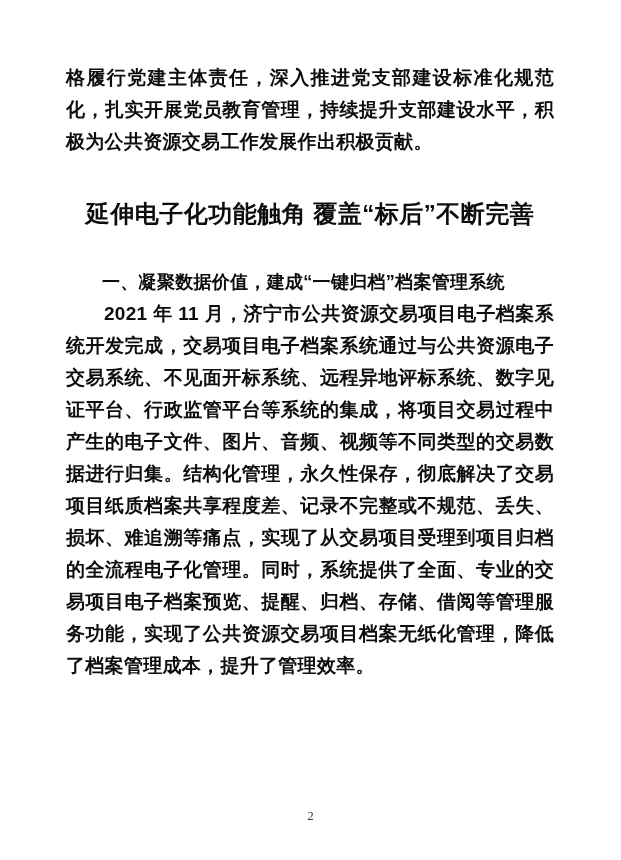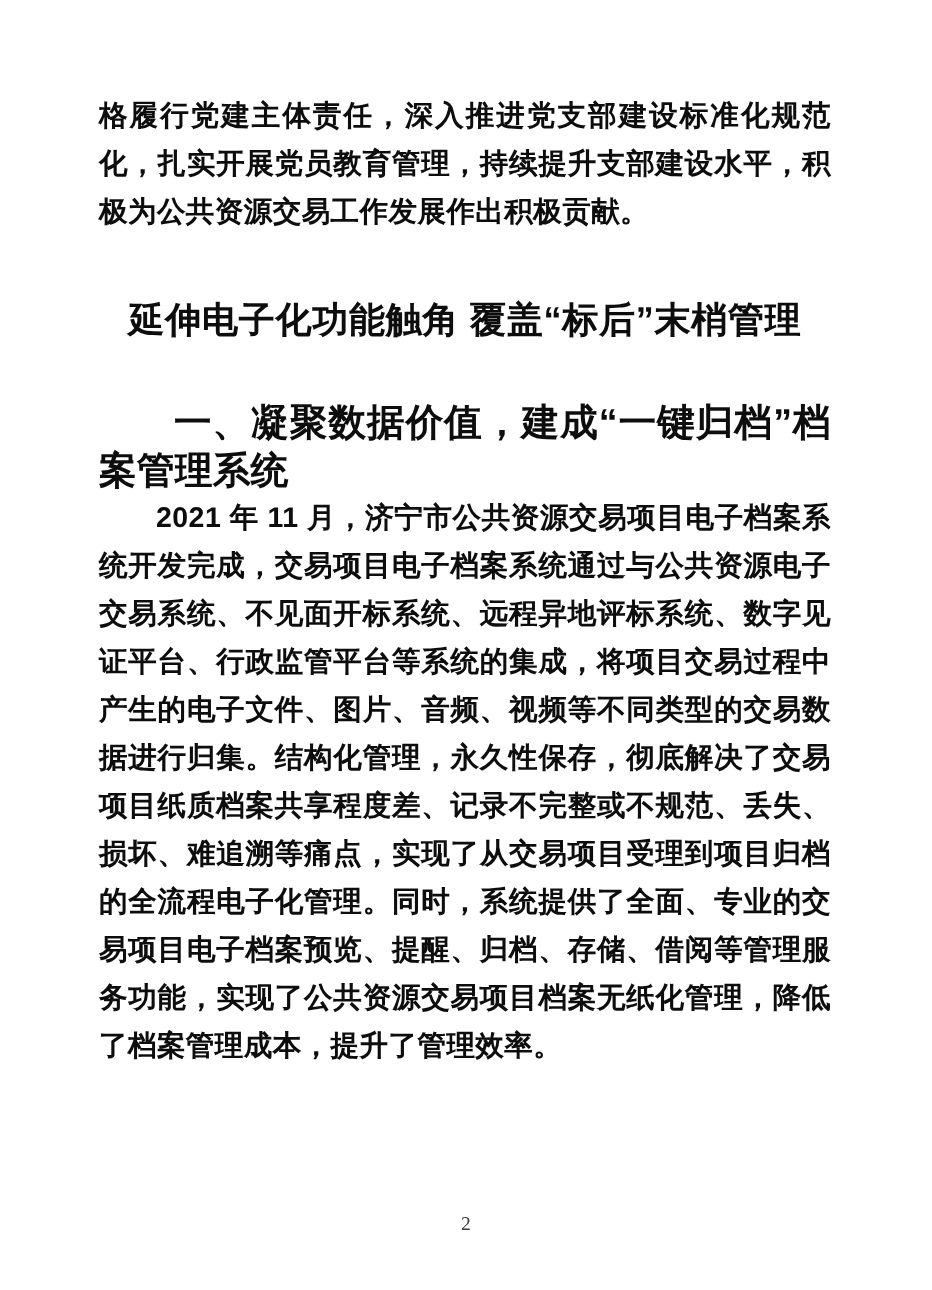--- a/index.html
+++ b/index.html
@@ -38,21 +38,21 @@
     margin: 36px 0 32px 0;
     font-size: 24px;
     font-weight: 800;
     line-height: 40px;
     text-align: center;
     white-space: nowrap;
     letter-spacing: 0.5px;
   }
   .section-heading {
     margin: 0;
-    font-size: 25px;
+    font-size: 18px;
     font-weight: 800;
     line-height: 32px;
     text-indent: 2em;
     text-align: justify;
     letter-spacing: 0.3px;
   }
   .page-number {
     position: absolute;
     bottom: 12px;
     left: 0;
@@ -64,21 +64,21 @@
     color: #3a3a3a;
   }
 </style>
 </head>
 <body>
 
 <div class="page">
   <div class="content">
     <p class="para">格履行党建主体责任，深入推进党支部建设标准化规范化，扎实开展党员教育管理，持续提升支部建设水平，积极为公共资源交易工作发展作出积极贡献。</p>
 
-    <h1 class="doc-title">延伸电子化功能触角 覆盖“标后”末梢管理</h1>
+    <h1 class="doc-title">延伸电子化功能触角 覆盖“标后”不断完善</h1>
 
 
     <p class="section-heading">一、凝聚数据价值，建成“一键归档”档案管理系统</p>
 
     <p class="para indent">2021 年 11 月，济宁市公共资源交易项目电子档案系统开发完成，交易项目电子档案系统通过与公共资源电子交易系统、不见面开标系统、远程异地评标系统、数字见证平台、行政监管平台等系统的集成，将项目交易过程中产生的电子文件、图片、音频、视频等不同类型的交易数据进行归集。结构化管理，永久性保存，彻底解决了交易项目纸质档案共享程度差、记录不完整或不规范、丢失、损坏、难追溯等痛点，实现了从交易项目受理到项目归档的全流程电子化管理。同时，系统提供了全面、专业的交易项目电子档案预览、提醒、归档、存储、借阅等管理服务功能，实现了公共资源交易项目档案无纸化管理，降低了档案管理成本，提升了管理效率。</p>
   </div>
 
   <div class="page-number">2</div>
 </div>
 

